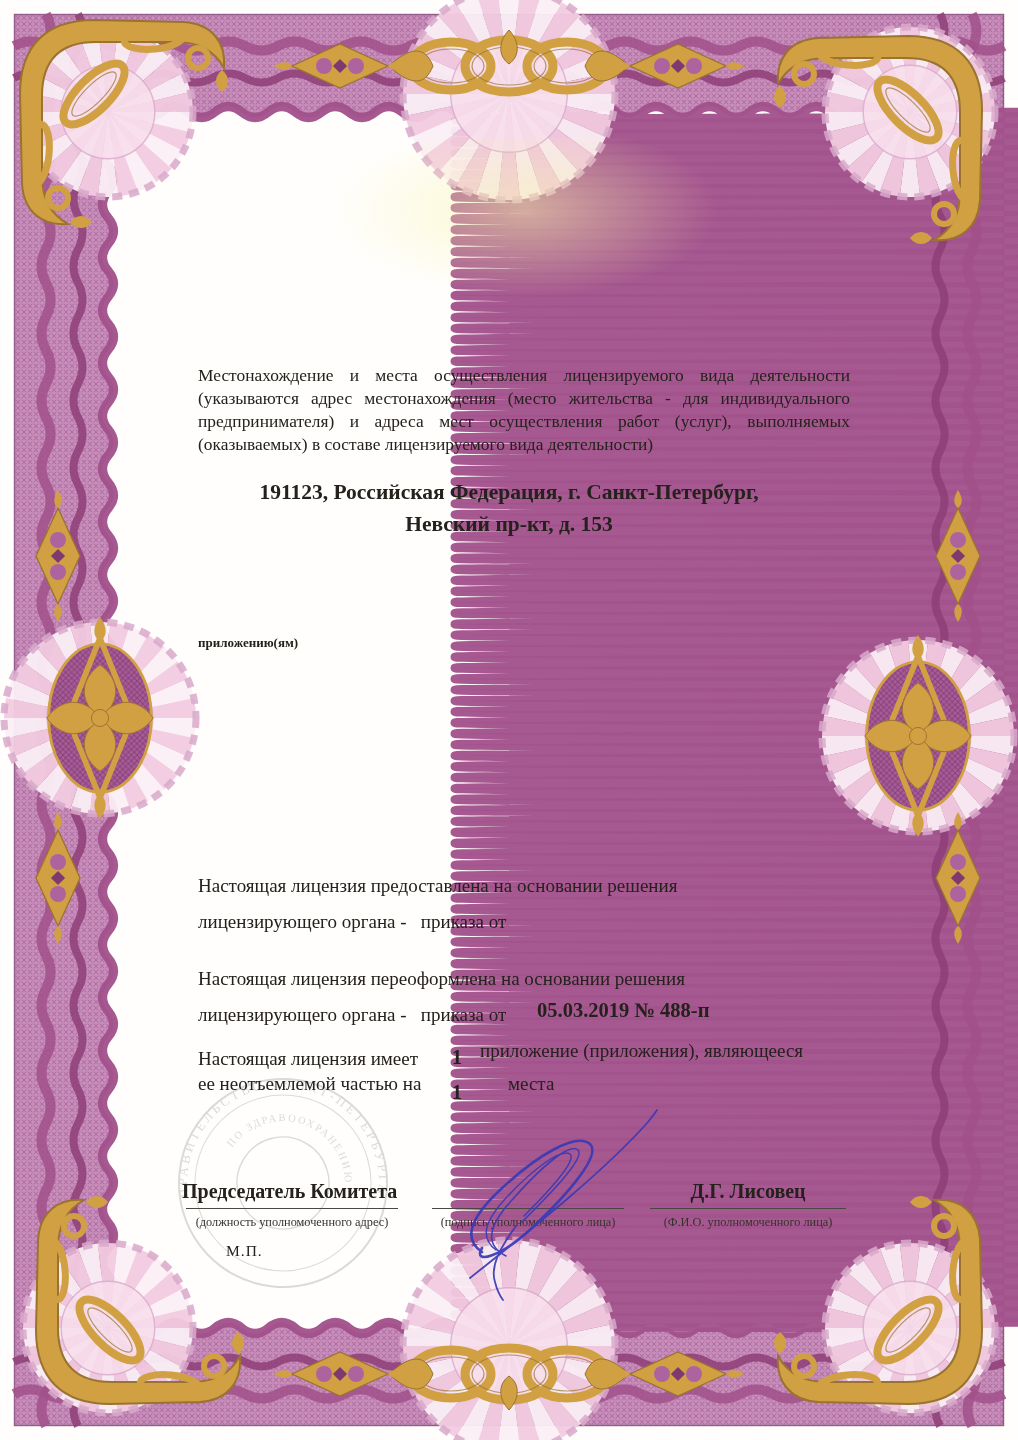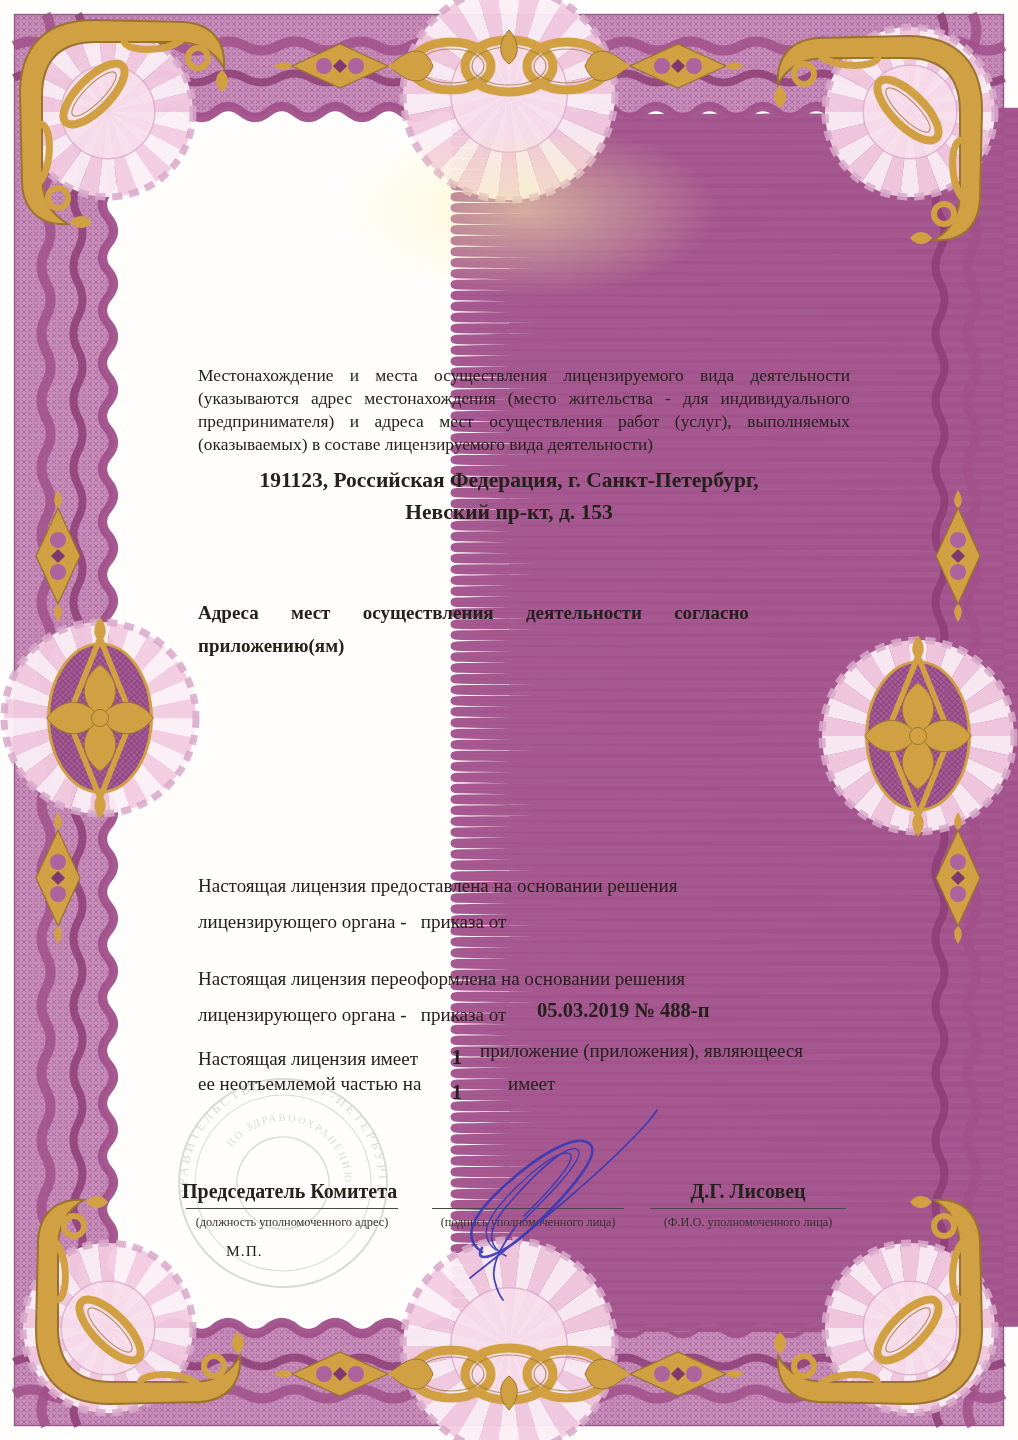--- a/index.html
+++ b/index.html
@@ -3,23 +3,23 @@
 <meta charset="utf-8">
 <style>
   html,body{margin:0;padding:0;background:#ffffff;}
   .page{position:relative;width:1018px;height:1440px;background:#fffefc;overflow:hidden;
         font-family:"Liberation Serif",serif;color:#25211d;}
   svg.deco{position:absolute;left:0;top:0;z-index:0;}
   .smudge{position:absolute;left:330px;top:138px;width:390px;height:160px;z-index:1;
           background:radial-gradient(ellipse at 50% 45%, rgba(248,242,170,0.55), rgba(248,242,170,0.0) 70%);}
   .t{position:absolute;z-index:2;white-space:pre-wrap;}
   .intro{left:198px;top:364px;width:652px;font-size:17.4px;line-height:23px;text-align:justify;white-space:normal;}
-  .addr{left:183px;top:464px;width:652px;font-size:21.5px;line-height:32px;font-weight:bold;text-align:center;white-space:normal;}
+  .addr{left:183px;top:476px;width:652px;font-size:21.5px;line-height:32px;font-weight:bold;text-align:center;white-space:normal;}
   .note1{left:198px;top:602px;width:660px;font-size:19px;font-weight:bold;word-spacing:1.45em;}
-  .note2{left:198px;top:635px;font-size:19px;font-weight:bold;}
+  .note2{left:198px;top:635px;font-size:13px;font-weight:bold;}
   .validity{left:198px;top:840px;font-size:19px;font-weight:bold;}
   .granted{left:198px;top:868px;font-size:19px;line-height:36px;}
   .reissued{left:198px;top:961px;font-size:19px;line-height:36px;}
   .orderref{left:537px;top:999px;font-size:20.5px;font-weight:bold;}
   .att{font-size:19px;}
   .att.b1{left:198px;top:1040px;margin-top:8px;} .att.c1{left:452px;top:1046px;font-size:20px;font-weight:bold;}
   .att.a1{left:480px;top:1040px;} .att.b2{left:198px;top:1073px;}
   .att.c2{left:452px;top:1081px;font-size:20px;font-weight:bold;} .att.a2{left:508px;top:1073px;}
   .sigtitle{left:182px;top:1180px;font-size:20px;font-weight:bold;}
   .signame{left:650px;top:1180px;width:196px;font-size:20px;font-weight:bold;text-align:center;}
@@ -574,34 +574,33 @@
         <circle r="46" fill="none" stroke="#84888b" stroke-width="1.4"></circle>
         <text font-size="13" letter-spacing="3" fill="#84888b" font-family="&quot;Liberation Serif&quot;,serif"><textPath href="#stArcOut" startOffset="2%">ПРАВИТЕЛЬСТВО САНКТ-ПЕТЕРБУРГА</textPath></text>
         <text font-size="10.5" letter-spacing="2" fill="#84888b" font-family="&quot;Liberation Serif&quot;,serif"><textPath href="#stArcIn" startOffset="14%">ПО ЗДРАВООХРАНЕНИЮ</textPath></text>
       </g>
     </svg>
 
   <div class="smudge"></div>
 
   <div class="t intro">Местонахождение и места осуществления лицензируемого вида деятельности (указываются адрес местонахождения (место жительства - для индивидуального предпринимателя) и адреса мест осуществления работ (услуг), выполняемых (оказываемых) в составе лицензируемого вида деятельности)</div>
   <div class="t addr"><span>191123, Российская Федерация, г. Санкт-Петербург,</span><br><span>Невский пр-кт, д. 153</span></div>
-  <div class="t note1">Адреса мест осуществления деятельности согласно</div>
   <div class="t note2">приложению(ям)</div>
   <div class="t granted">Настоящая лицензия предоставлена на основании решения
 лицензирующего органа -   приказа от</div>
   <div class="t reissued">Настоящая лицензия переоформлена на основании решения
 лицензирующего органа -   приказа от</div>
   <div class="t orderref">05.03.2019 № 488-п</div>
 
   <div class="t att b1">Настоящая лицензия имеет</div>
   <div class="t att c1">1</div>
   <div class="t att a1">приложение (приложения), являющееся</div>
   <div class="t att b2">ее неотъемлемой частью на</div>
   <div class="t att c2">1</div>
-  <div class="t att a2">имеет</div>
+  <div class="t att a2">места</div>
 
   <div class="t sigtitle">Председатель Комитета</div>
   <div class="t signame">Д.Г. Лисовец</div>
   <div class="sigline l1"></div>
   <div class="sigline l2"></div>
   <div class="sigline l3"></div>
   <div class="cap c1">(должность уполномоченного адрес)</div>
   <div class="cap c2">(подпись уполномоченного лица)</div>
   <div class="cap c3">(Ф.И.О. уполномоченного лица)</div>
   <div class="t seal">М.П.</div>

